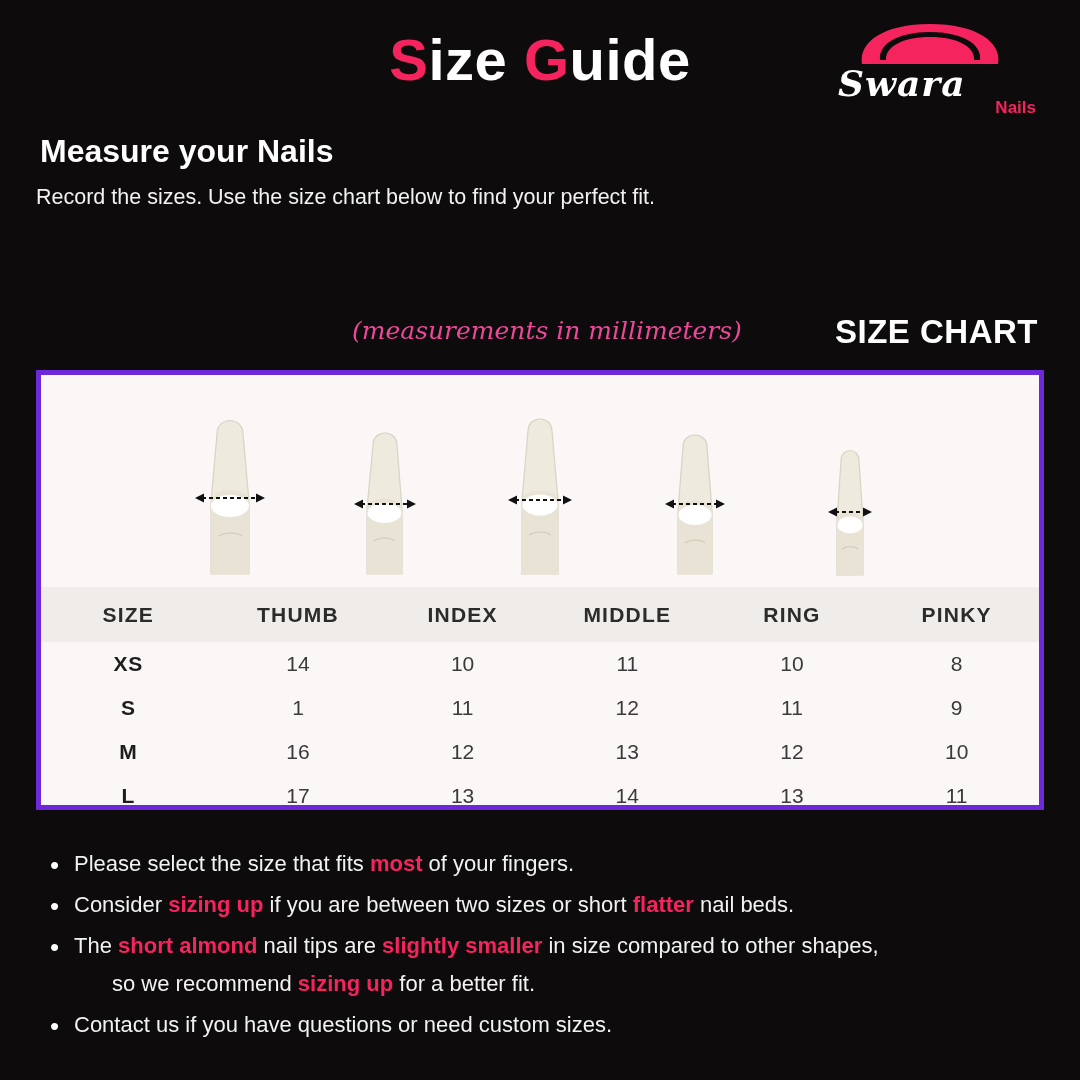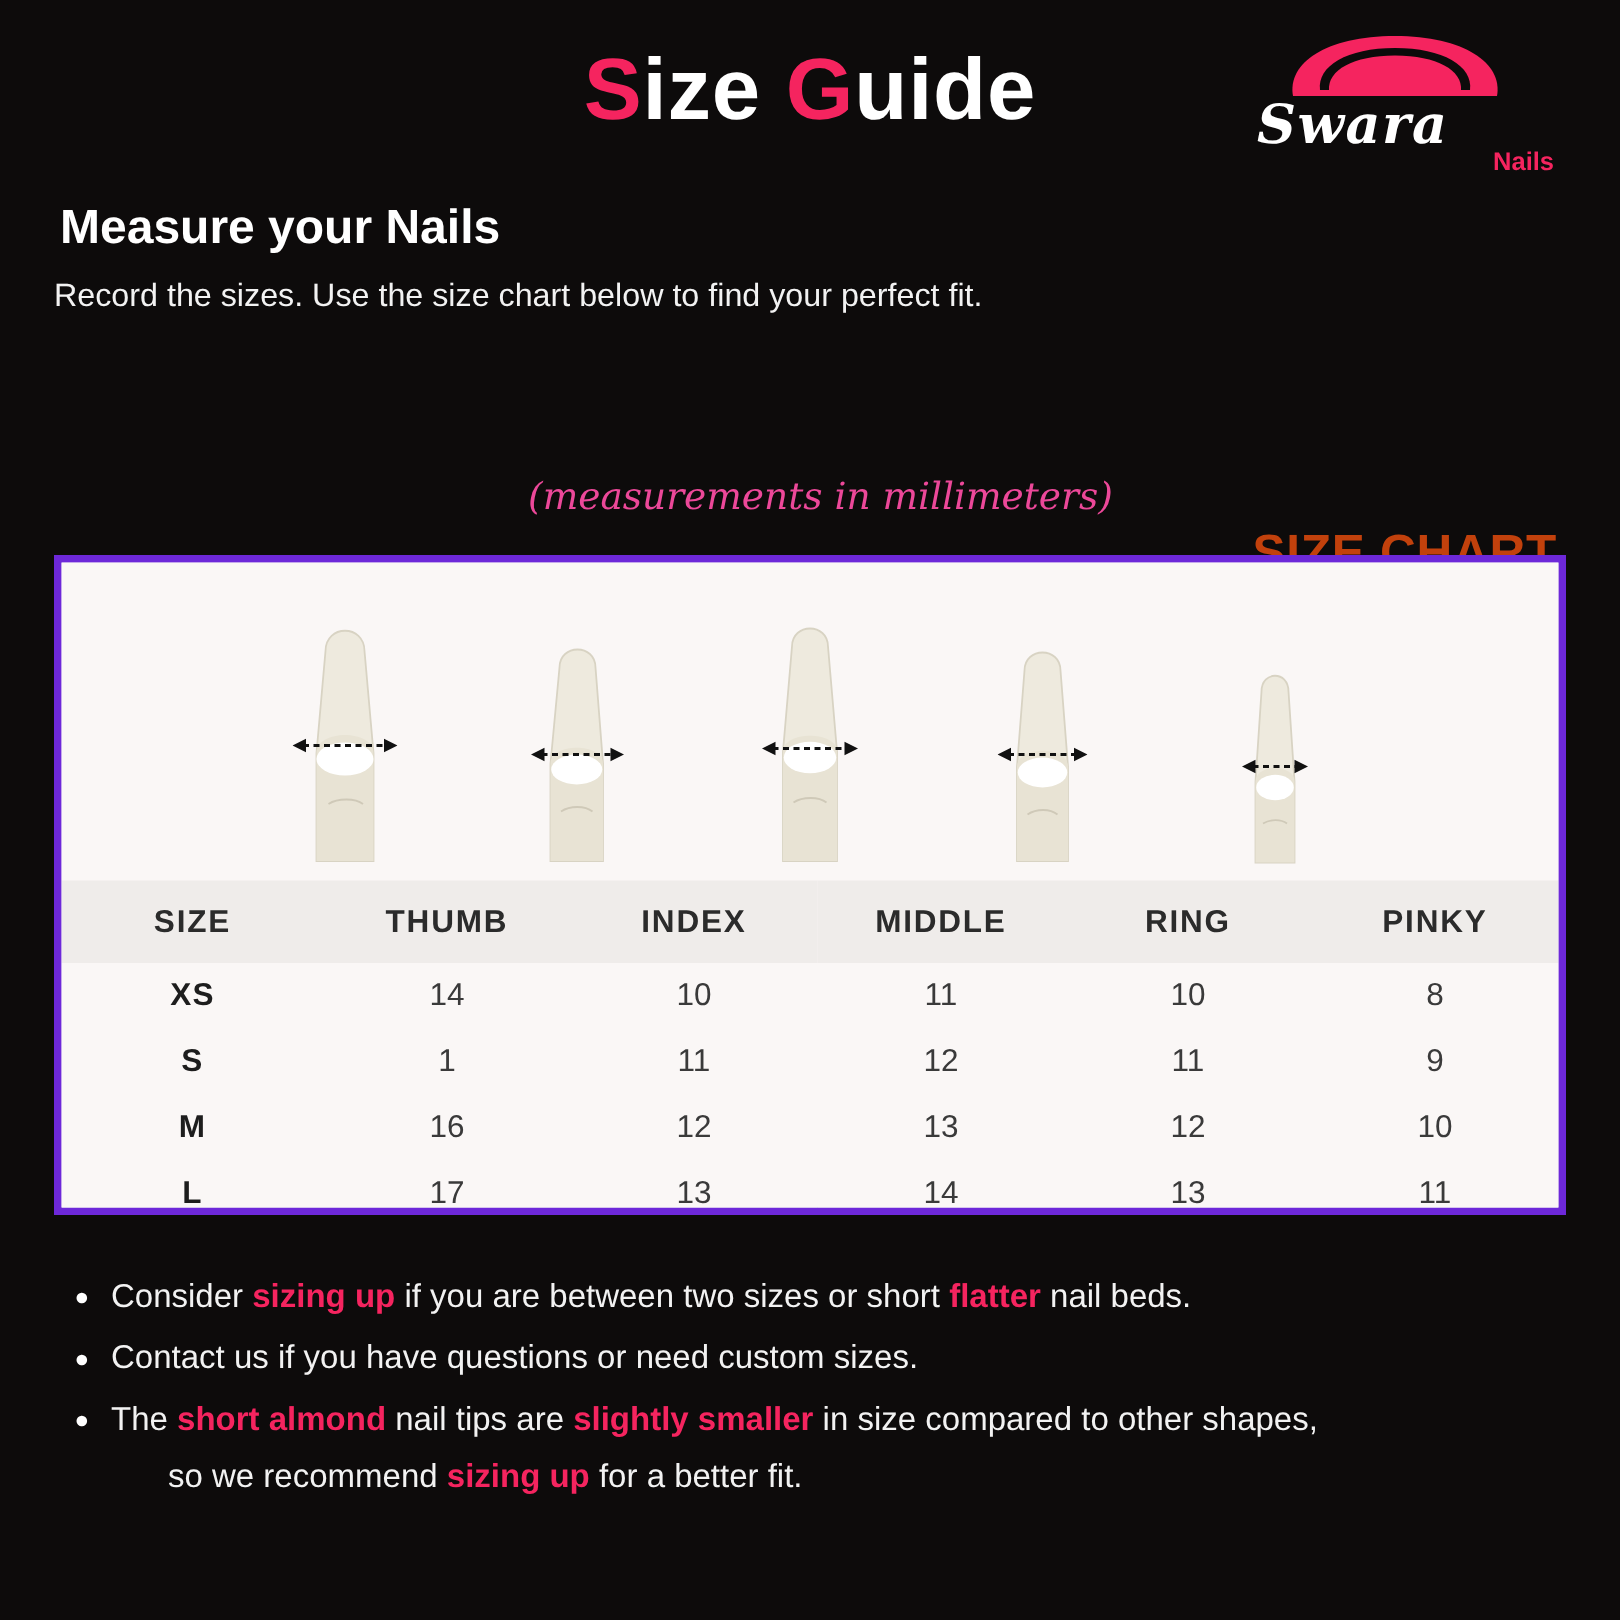--- a/index.html
+++ b/index.html
@@ -97,23 +97,22 @@
     font-style: italic;
     font-size: 25px;
     color: #ec4899;
   }
   .size-chart-label {
     position: absolute;
     top: 313px;
     right: 42px;
     font-size: 33px;
     font-weight: bold;
-    color: #c2410c;
+    color: #ffffff;
     letter-spacing: 0.5px;
-    margin-top: 36px;
   }
 
   
   .card {
     position: absolute;
     top: 370px;
     left: 36px;
     width: 1008px;
     height: 440px;
     background: #faf7f6;
@@ -378,26 +377,29 @@
           <td>14</td>
           <td>13</td>
           <td>11</td>
         </tr>
       </tbody>
     </table>
   </div>
 
   <div class="notes">
     <div class="note-item">
+      <span>Please select the size that fits </span><span class="hl">most</span><span> of your fingers.</span>
+    </div>
+    <div class="note-item">
       <span>Consider </span><span class="hl">sizing up</span><span> if you are between two sizes or short </span><span class="hl">flatter</span><span> nail beds.</span>
-    </div>
-    <div class="note-item">
-      <span>Contact us if you have questions or need custom sizes.</span>
     </div>
     <div class="note-item">
       <span>The </span><span class="hl">short almond</span><span> nail tips are </span><span class="hl">slightly smaller</span><span> in size compared to other shapes,</span>
       <div class="note-cont">
         <span> so we recommend </span><span class="hl">sizing up</span><span> for a better fit.</span>
       </div>
     </div>
+    <div class="note-item">
+      <span>Contact us if you have questions or need custom sizes.</span>
+    </div>
   </div>
 
 </div>
 
 </body></html>

